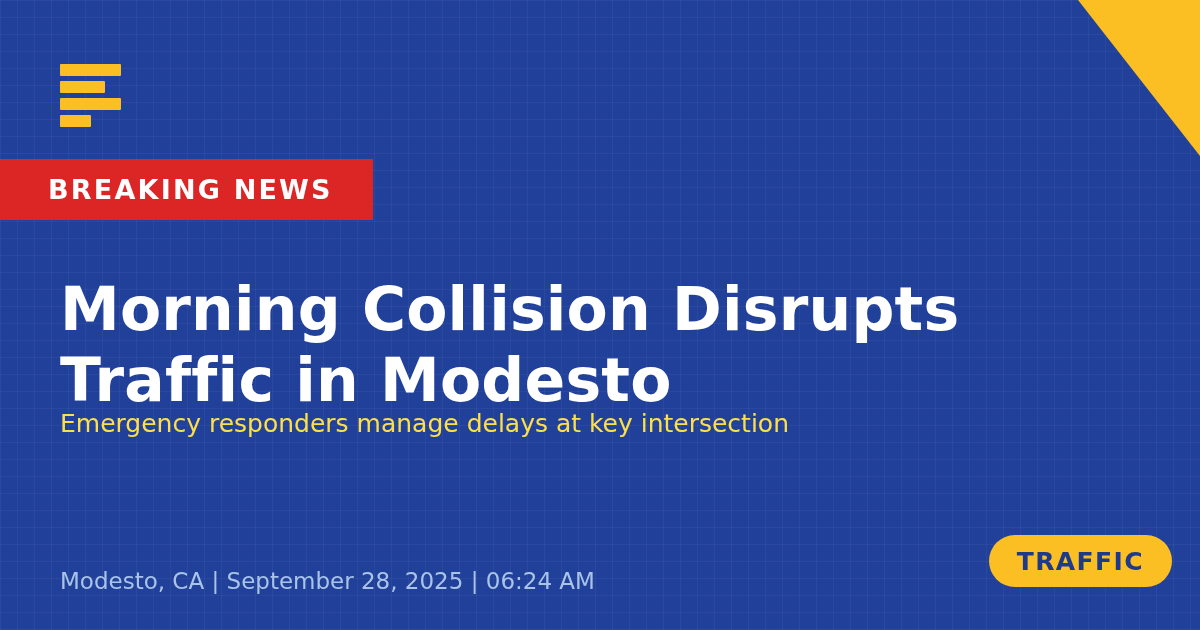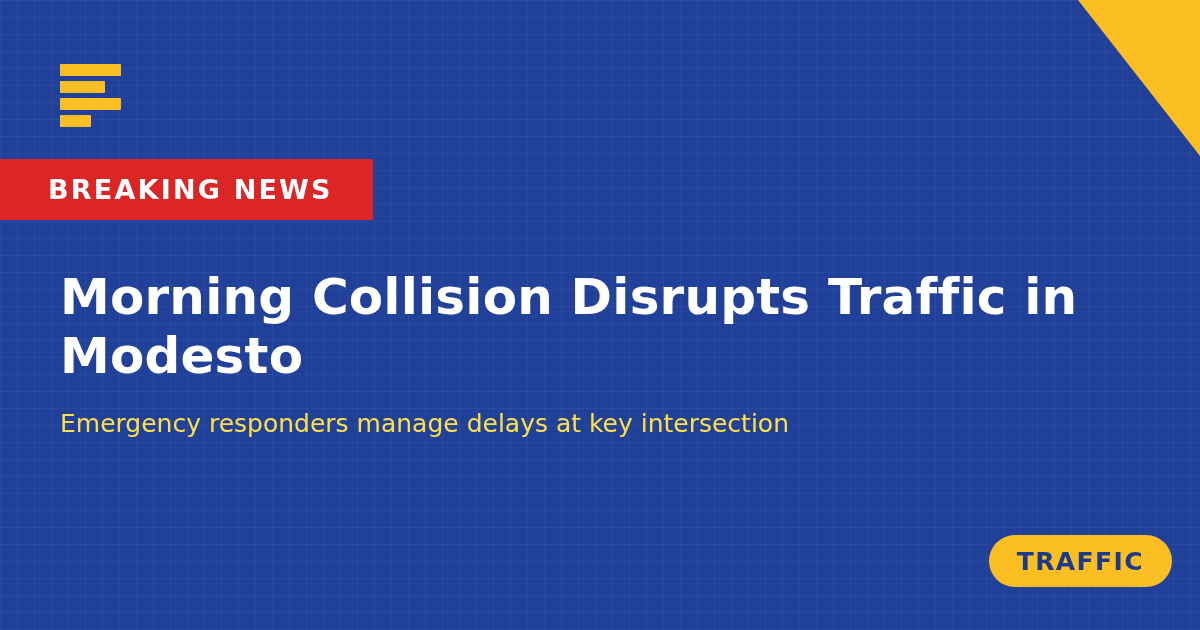--- a/index.html
+++ b/index.html
@@ -79,21 +79,21 @@
     white-space: nowrap;
   }
 
   
   #headline {
     position: absolute;
     left: 60px;
     top: 234px;
     width: 1060px;
     color: #ffffff;
-    font-size: 50px;
+    font-size: 60px;
     font-weight: bold;
     line-height: 1.18;
     letter-spacing: 0.2px;
   }
 
   
   #subtitle {
     position: absolute;
     left: 60px;
     top: 383px;
@@ -160,18 +160,19 @@
   </div>
 
   <div id="breaking-banner">
     <span class="label">BREAKING NEWS</span>
   </div>
 
   <h1 id="headline">Morning Collision Disrupts Traffic in Modesto</h1>
 
   <p id="subtitle">Emergency responders manage delays at key intersection</p>
 
+  <div id="footer-meta">Modesto, CA | September 28, 2025 | 06:24 AM</div>
 
   <div id="category-badge">
     <span class="badge-label">TRAFFIC</span>
   </div>
 
 </div>
 
 </body></html>

